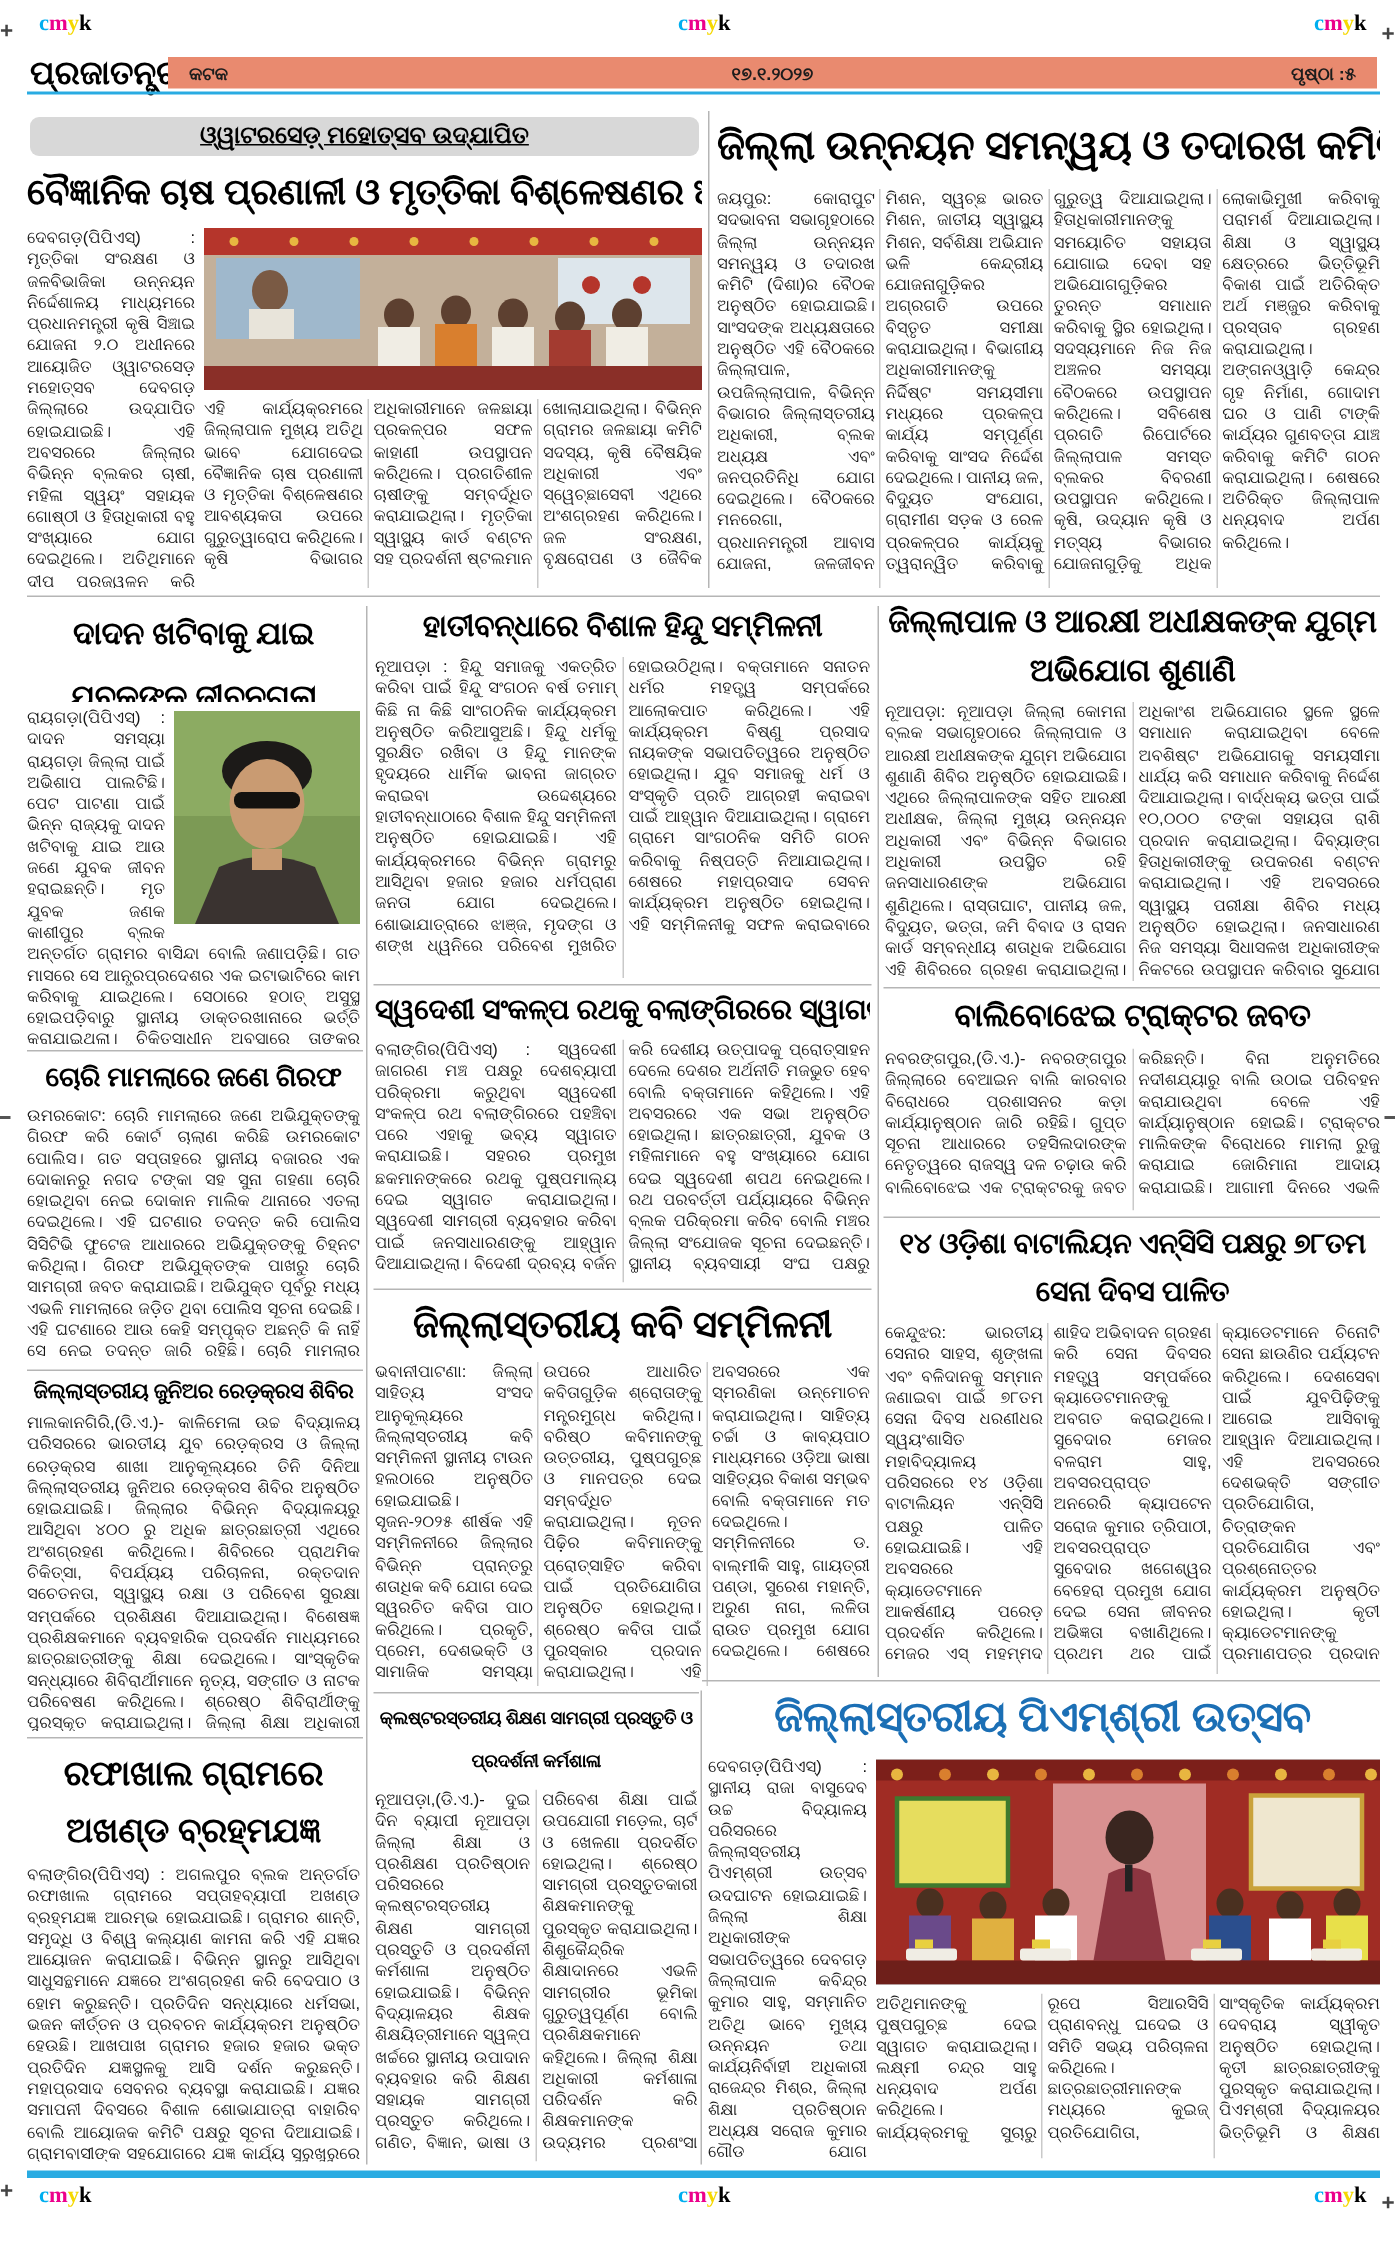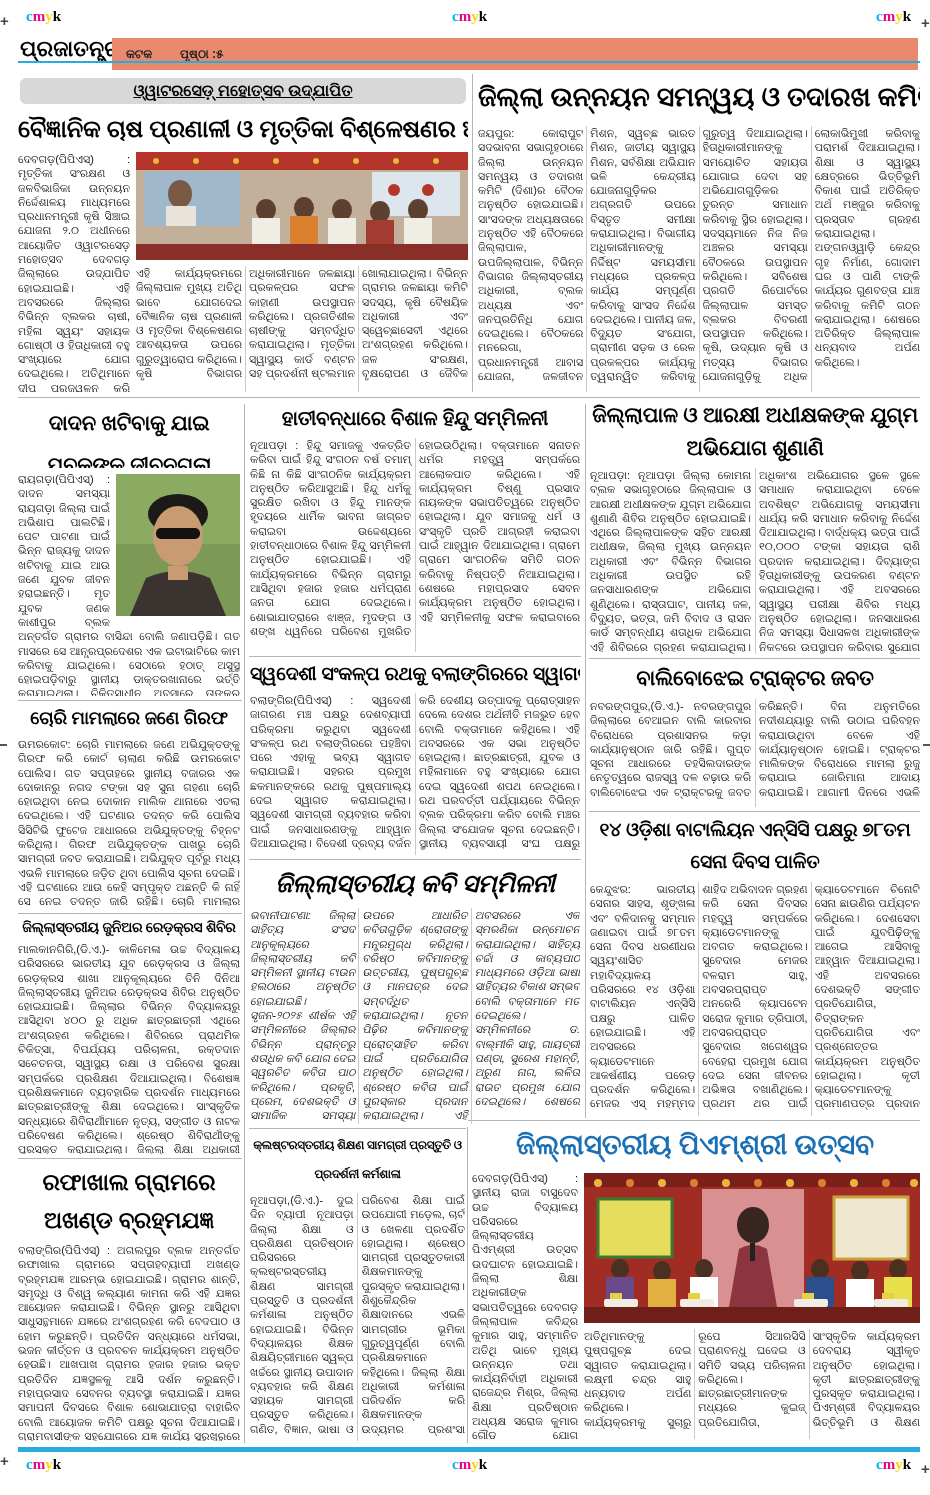--- a/index.html
+++ b/index.html
@@ -11,22 +11,22 @@
         font-family:"Liberation Sans","DejaVu Sans",sans-serif;color:var(--ink);}
   .cmyk{position:absolute;font-family:"Liberation Serif","DejaVu Serif",serif;
         font-weight:bold;font-size:15px;letter-spacing:0;}
   .cmyk span{display:inline;}
   .c{color:var(--cc);} .m{color:var(--cm);} .y{color:var(--cy);} .k{color:var(--ck);}
   .plus{position:absolute;font-size:15px;color:#444;font-weight:bold;}
   .tick{position:absolute;height:2px;width:7px;background:#555;}
 
   
   .logo{position:absolute;left:20px;top:36px;font-size:22px;font-weight:bold;color:#000;}
-  .mastbar{position:absolute;left:112px;top:38px;width:806px;height:32px;background:var(--salmon);
-           display:flex;align-items:center;justify-content:flex-start;
+  .mastbar{position:absolute;left:112px;top:38px;width:806px;height:21px;background:var(--salmon);
+           display:flex;align-items:center;justify-content:space-between;
            font-size:12px;font-weight:bold;color:#1c1c1c;padding:0;box-sizing:border-box;}
   .mastbar .cell{padding:0 14px;white-space:nowrap;}
   .mastbar .mid{position:absolute;left:0;right:0;text-align:center;}
   .toprule{position:absolute;left:18px;top:61px;width:902px;height:2px;background:var(--cyan);}
 
   
   .vr{position:absolute;width:1px;background:var(--rule);}
   .hr{position:absolute;height:1px;background:var(--rule);}
 
   
@@ -54,20 +54,21 @@
 
   <div class="plus" style="left:0px;top:12px;">+</div>
   <div class="cmyk" style="left:26px;top:8px;"><span class="c">c</span><span class="m">m</span><span class="y">y</span><span class="k">k</span></div>
   <div class="cmyk" style="left:452px;top:8px;"><span class="c">c</span><span class="m">m</span><span class="y">y</span><span class="k">k</span></div>
   <div class="cmyk" style="left:876px;top:8px;"><span class="c">c</span><span class="m">m</span><span class="y">y</span><span class="k">k</span></div>
   <div class="plus" style="left:921px;top:14px;">+</div>
 
   <div class="logo">ପ୍ରଜାତନ୍ତ୍ର</div>
   <div class="mastbar">
     <span class="cell">କଟକ</span>
+    <span class="cell mid">୧୭.୧.୨୦୨୭</span>
     <span class="cell">ପୃଷ୍ଠା :୫</span>
   </div>
   <div class="toprule"></div>
 
   <div class="article" style="left:18px;top:70px;width:450px;height:326px;">
     <div class="kickerbox" style="left:2px;top:8px;right:2px;height:26px;font-size:16px;line-height:26px;">ଓ୍ୱାଟରସେଡ଼୍ ମହୋତ୍ସବ ଉଦ୍‌ଯାପିତ</div>
     <div class="headline" style="top:38px;height:42px;font-size:24px;line-height:42px;white-space:nowrap;">ବୈଜ୍ଞାନିକ ଚାଷ ପ୍ରଣାଳୀ ଓ ମୃତ୍ତିକା ବିଶ୍ଳେଷଣର ଆବଶ୍ୟକତାକୁ ଗୁରୁତ୍ୱ</div>
     <div style="position:absolute;left:0;top:80px;width:450px;height:246px;">
       <div class="body" style="left:0;top:2px;width:112px;height:240px;">ଦେବଗଡ଼(ପିପିଏସ୍) : ମୃତ୍ତିକା ସଂରକ୍ଷଣ ଓ ଜଳବିଭାଜିକା ଉନ୍ନୟନ ନିର୍ଦ୍ଦେଶାଳୟ ମାଧ୍ୟମରେ ପ୍ରଧାନମନ୍ତ୍ରୀ କୃଷି ସିଞ୍ଚାଇ ଯୋଜନା ୨.୦ ଅଧୀନରେ ଆୟୋଜିତ ଓ୍ୱାଟରସେଡ଼ ମହୋତ୍ସବ ଦେବଗଡ଼ ଜିଲ୍ଲାରେ ଉଦ୍‌ଯାପିତ ହୋଇଯାଇଛି। ଏହି ଅବସରରେ ଜିଲ୍ଲାର ବିଭିନ୍ନ ବ୍ଲକର ଚାଷୀ, ମହିଳା ସ୍ୱୟଂ ସହାୟକ ଗୋଷ୍ଠୀ ଓ ହିତାଧିକାରୀ ବହୁ ସଂଖ୍ୟାରେ ଯୋଗ ଦେଇଥିଲେ। ଅତିଥିମାନେ ଦୀପ ପ୍ରଜ୍ୱଳନ କରି କାର୍ଯ୍ୟକ୍ରମର ଶୁଭାରମ୍ଭ କରିଥିଲେ।</div>
       <div class="photo" style="left:118px;top:2px;width:332px;height:108px;">
@@ -166,21 +167,21 @@
     <div class="body" style="left:0;top:34px;width:222px;height:172px;">ଉମରକୋଟ: ଚୋରି ମାମଲାରେ ଜଣେ ଅଭିଯୁକ୍ତଙ୍କୁ ଗିରଫ କରି କୋର୍ଟ ଚାଲାଣ କରିଛି ଉମରକୋଟ ପୋଲିସ। ଗତ ସପ୍ତାହରେ ସ୍ଥାନୀୟ ବଜାରର ଏକ ଦୋକାନରୁ ନଗଦ ଟଙ୍କା ସହ ସୁନା ଗହଣା ଚୋରି ହୋଇଥିବା ନେଇ ଦୋକାନ ମାଲିକ ଥାନାରେ ଏତଲା ଦେଇଥିଲେ। ଏହି ଘଟଣାର ତଦନ୍ତ କରି ପୋଲିସ ସିସିଟିଭି ଫୁଟେଜ ଆଧାରରେ ଅଭିଯୁକ୍ତଙ୍କୁ ଚିହ୍ନଟ କରିଥିଲା। ଗିରଫ ଅଭିଯୁକ୍ତଙ୍କ ପାଖରୁ ଚୋରି ସାମଗ୍ରୀ ଜବତ କରାଯାଇଛି। ଅଭିଯୁକ୍ତ ପୂର୍ବରୁ ମଧ୍ୟ ଏଭଳି ମାମଲାରେ ଜଡ଼ିତ ଥିବା ପୋଲିସ ସୂଚନା ଦେଇଛି। ଏହି ଘଟଣାରେ ଆଉ କେହି ସମ୍ପୃକ୍ତ ଅଛନ୍ତି କି ନାହିଁ ସେ ନେଇ ତଦନ୍ତ ଜାରି ରହିଛି। ଚୋରି ମାମଲାର ପର୍ଦ୍ଦାଫାଶ ହେବା ପରେ ବ୍ୟବସାୟୀ ମହଲରେ ଆଶ୍ୱସ୍ତି ପ୍ରକାଶ ପାଇଛି। ନିୟମିତ ରାତ୍ରି ଜଗୁଆଳି ବ୍ୟବସ୍ଥା କରିବାକୁ ବ୍ୟବସାୟୀମାନେ ଦାବି କରିଛନ୍ତି।</div>
   </div>
 
   <div class="hr" style="left:589px;top:811px;width:331px;"></div>
   <div class="article" style="left:590px;top:814px;width:330px;height:304px;">
     <div class="headline" style="top:0;height:64px;font-size:19px;line-height:32px;">୧୪ ଓଡ଼ିଶା ବାଟାଲିୟନ ଏନ୍‌ସିସି ପକ୍ଷରୁ ୭୮ତମ ସେନା ଦିବସ ପାଳିତ</div>
     <div class="body cols3" style="left:0;top:68px;width:330px;height:234px;">କେନ୍ଦୁଝର: ଭାରତୀୟ ସେନାର ସାହସ, ଶୃଙ୍ଖଳା ଏବଂ ବଳିଦାନକୁ ସମ୍ମାନ ଜଣାଇବା ପାଇଁ ୭୮ତମ ସେନା ଦିବସ ଧରଣୀଧର ସ୍ୱୟଂଶାସିତ ମହାବିଦ୍ୟାଳୟ ପରିସରରେ ୧୪ ଓଡ଼ିଶା ବାଟାଲିୟନ ଏନ୍‌ସିସି ପକ୍ଷରୁ ପାଳିତ ହୋଇଯାଇଛି। ଏହି ଅବସରରେ କ୍ୟାଡେଟମାନେ ଆକର୍ଷଣୀୟ ପରେଡ଼ ପ୍ରଦର୍ଶନ କରିଥିଲେ। ମେଜର ଏସ୍ ମହମ୍ମଦ ଶାହିଦ ଅଭିବାଦନ ଗ୍ରହଣ କରି ସେନା ଦିବସର ମହତ୍ତ୍ୱ ସମ୍ପର୍କରେ କ୍ୟାଡେଟମାନଙ୍କୁ ଅବଗତ କରାଇଥିଲେ। ସୁବେଦାର ମେଜର ବଳରାମ ସାହୁ, ଅବସରପ୍ରାପ୍ତ ଅନରେରି କ୍ୟାପଟେନ ସରୋଜ କୁମାର ତ୍ରିପାଠୀ, ଅବସରପ୍ରାପ୍ତ ସୁବେଦାର ଖଗେଶ୍ୱର ବେହେରା ପ୍ରମୁଖ ଯୋଗ ଦେଇ ସେନା ଜୀବନର ଅଭିଜ୍ଞତା ବଖାଣିଥିଲେ। ପ୍ରଥମ ଥର ପାଇଁ କ୍ୟାଡେଟମାନେ ଚିନୋଟି ସେନା ଛାଉଣିର ପର୍ଯ୍ୟଟନ କରିଥିଲେ। ଦେଶସେବା ପାଇଁ ଯୁବପିଢ଼ିଙ୍କୁ ଆଗେଇ ଆସିବାକୁ ଆହ୍ୱାନ ଦିଆଯାଇଥିଲା। ଏହି ଅବସରରେ ଦେଶଭକ୍ତି ସଙ୍ଗୀତ ପ୍ରତିଯୋଗିତା, ଚିତ୍ରାଙ୍କନ ପ୍ରତିଯୋଗିତା ଏବଂ ପ୍ରଶ୍ନୋତ୍ତର କାର୍ଯ୍ୟକ୍ରମ ଅନୁଷ୍ଠିତ ହୋଇଥିଲା। କୃତୀ କ୍ୟାଡେଟମାନଙ୍କୁ ପ୍ରମାଣପତ୍ର ପ୍ରଦାନ କରାଯାଇଥିଲା। ଶହୀଦମାନଙ୍କ ସ୍ମୃତିରେ ଶ୍ରଦ୍ଧାଞ୍ଜଳି ଜ୍ଞାପନ କରାଯାଇଥିଲା। ଶେଷରେ ଜାତୀୟ ସଙ୍ଗୀତ ଗାନ ସହ କାର୍ଯ୍ୟକ୍ରମ ଶେଷ ହୋଇଥିଲା।</div>
   </div>
 
   <div class="hr" style="left:249px;top:859px;width:332px;"></div>
-  <div class="article" style="left:250px;top:862px;width:330px;height:264px;font-style:italic;">
+  <div class="article" style="left:250px;top:862px;width:330px;height:264px;">
     <div class="headline" style="top:0;height:42px;font-size:25px;line-height:42px;white-space:nowrap;">ଜିଲ୍ଲାସ୍ତରୀୟ କବି ସମ୍ମିଳନୀ</div>
     <div class="body cols3" style="left:0;top:46px;width:330px;height:216px;">ଭବାନୀପାଟଣା: ଜିଲ୍ଲା ସାହିତ୍ୟ ସଂସଦ ଆନୁକୂଲ୍ୟରେ ଜିଲ୍ଲାସ୍ତରୀୟ କବି ସମ୍ମିଳନୀ ସ୍ଥାନୀୟ ଟାଉନ ହଲଠାରେ ଅନୁଷ୍ଠିତ ହୋଇଯାଇଛି। ସୃଜନ-୨୦୨୫ ଶୀର୍ଷକ ଏହି ସମ୍ମିଳନୀରେ ଜିଲ୍ଲାର ବିଭିନ୍ନ ପ୍ରାନ୍ତରୁ ଶତାଧିକ କବି ଯୋଗ ଦେଇ ସ୍ୱରଚିତ କବିତା ପାଠ କରିଥିଲେ। ପ୍ରକୃତି, ପ୍ରେମ, ଦେଶଭକ୍ତି ଓ ସାମାଜିକ ସମସ୍ୟା ଉପରେ ଆଧାରିତ କବିତାଗୁଡ଼ିକ ଶ୍ରୋତାଙ୍କୁ ମନ୍ତ୍ରମୁଗ୍ଧ କରିଥିଲା। ବରିଷ୍ଠ କବିମାନଙ୍କୁ ଉତ୍ତରୀୟ, ପୁଷ୍ପଗୁଚ୍ଛ ଓ ମାନପତ୍ର ଦେଇ ସମ୍ବର୍ଦ୍ଧିତ କରାଯାଇଥିଲା। ନୂତନ ପିଢ଼ିର କବିମାନଙ୍କୁ ପ୍ରୋତ୍ସାହିତ କରିବା ପାଇଁ ପ୍ରତିଯୋଗିତା ଅନୁଷ୍ଠିତ ହୋଇଥିଲା। ଶ୍ରେଷ୍ଠ କବିତା ପାଇଁ ପୁରସ୍କାର ପ୍ରଦାନ କରାଯାଇଥିଲା। ଏହି ଅବସରରେ ଏକ ସ୍ମରଣିକା ଉନ୍ମୋଚନ କରାଯାଇଥିଲା। ସାହିତ୍ୟ ଚର୍ଚ୍ଚା ଓ କାବ୍ୟପାଠ ମାଧ୍ୟମରେ ଓଡ଼ିଆ ଭାଷା ସାହିତ୍ୟର ବିକାଶ ସମ୍ଭବ ବୋଲି ବକ୍ତାମାନେ ମତ ଦେଇଥିଲେ। ସମ୍ମିଳନୀରେ ଡ. ବାଲ୍ମୀକି ସାହୁ, ଗାୟତ୍ରୀ ପଣ୍ଡା, ସୁରେଶ ମହାନ୍ତି, ଅରୁଣ ନାଗ, ଲଳିତା ରାଉତ ପ୍ରମୁଖ ଯୋଗ ଦେଇଥିଲେ। ଶେଷରେ ସମ୍ପାଦକ ଧନ୍ୟବାଦ ଅର୍ପଣ କରିଥିଲେ।</div>
   </div>
 
   <div class="hr" style="left:18px;top:913px;width:224px;"></div>
   <div class="article" style="left:18px;top:916px;width:222px;height:240px;">
     <div class="headline" style="top:0;height:22px;font-size:14px;line-height:22px;white-space:nowrap;">ଜିଲ୍ଲାସ୍ତରୀୟ ଜୁନିଅର ରେଡ଼କ୍ରସ ଶିବିର</div>
     <div class="body" style="left:0;top:26px;width:222px;height:212px;">ମାଲକାନଗିରି,(ଡି.ଏ.)- କାଳିମେଳା ଉଚ୍ଚ ବିଦ୍ୟାଳୟ ପରିସରରେ ଭାରତୀୟ ଯୁବ ରେଡ଼କ୍ରସ ଓ ଜିଲ୍ଲା ରେଡ଼କ୍ରସ ଶାଖା ଆନୁକୂଲ୍ୟରେ ତିନି ଦିନିଆ ଜିଲ୍ଲାସ୍ତରୀୟ ଜୁନିଅର ରେଡ଼କ୍ରସ ଶିବିର ଅନୁଷ୍ଠିତ ହୋଇଯାଇଛି। ଜିଲ୍ଲାର ବିଭିନ୍ନ ବିଦ୍ୟାଳୟରୁ ଆସିଥିବା ୪୦୦ ରୁ ଅଧିକ ଛାତ୍ରଛାତ୍ରୀ ଏଥିରେ ଅଂଶଗ୍ରହଣ କରିଥିଲେ। ଶିବିରରେ ପ୍ରାଥମିକ ଚିକିତ୍ସା, ବିପର୍ଯ୍ୟୟ ପରିଚାଳନା, ରକ୍ତଦାନ ସଚେତନତା, ସ୍ୱାସ୍ଥ୍ୟ ରକ୍ଷା ଓ ପରିବେଶ ସୁରକ୍ଷା ସମ୍ପର୍କରେ ପ୍ରଶିକ୍ଷଣ ଦିଆଯାଇଥିଲା। ବିଶେଷଜ୍ଞ ପ୍ରଶିକ୍ଷକମାନେ ବ୍ୟବହାରିକ ପ୍ରଦର୍ଶନ ମାଧ୍ୟମରେ ଛାତ୍ରଛାତ୍ରୀଙ୍କୁ ଶିକ୍ଷା ଦେଇଥିଲେ। ସାଂସ୍କୃତିକ ସନ୍ଧ୍ୟାରେ ଶିବିରାର୍ଥୀମାନେ ନୃତ୍ୟ, ସଙ୍ଗୀତ ଓ ନାଟକ ପରିବେଷଣ କରିଥିଲେ। ଶ୍ରେଷ୍ଠ ଶିବିରାର୍ଥୀଙ୍କୁ ପୁରସ୍କୃତ କରାଯାଇଥିଲା। ଜିଲ୍ଲା ଶିକ୍ଷା ଅଧିକାରୀ ସମାପନୀ ଉତ୍ସବରେ ଯୋଗ ଦେଇ ରେଡ଼କ୍ରସର ମାନବିକ ସେବା ସମ୍ପର୍କରେ ଆଲୋକପାତ କରିଥିଲେ। ଶ୍ରମଦାନ, ସ୍ୱାସ୍ଥ୍ୟ, ସହଚରୀ ଆଦି ସଦରଲରେ ତାଲିମ ଦିଆଯାଇଥିଲା।</div>
   </div>
 

